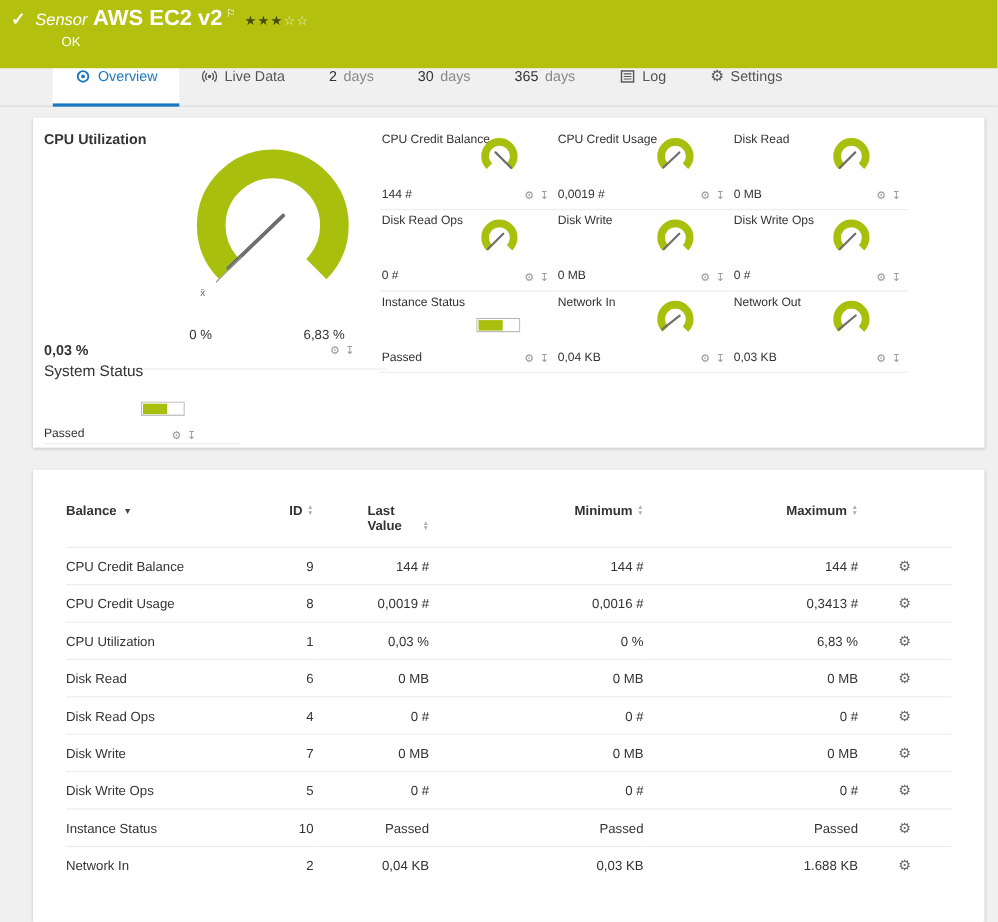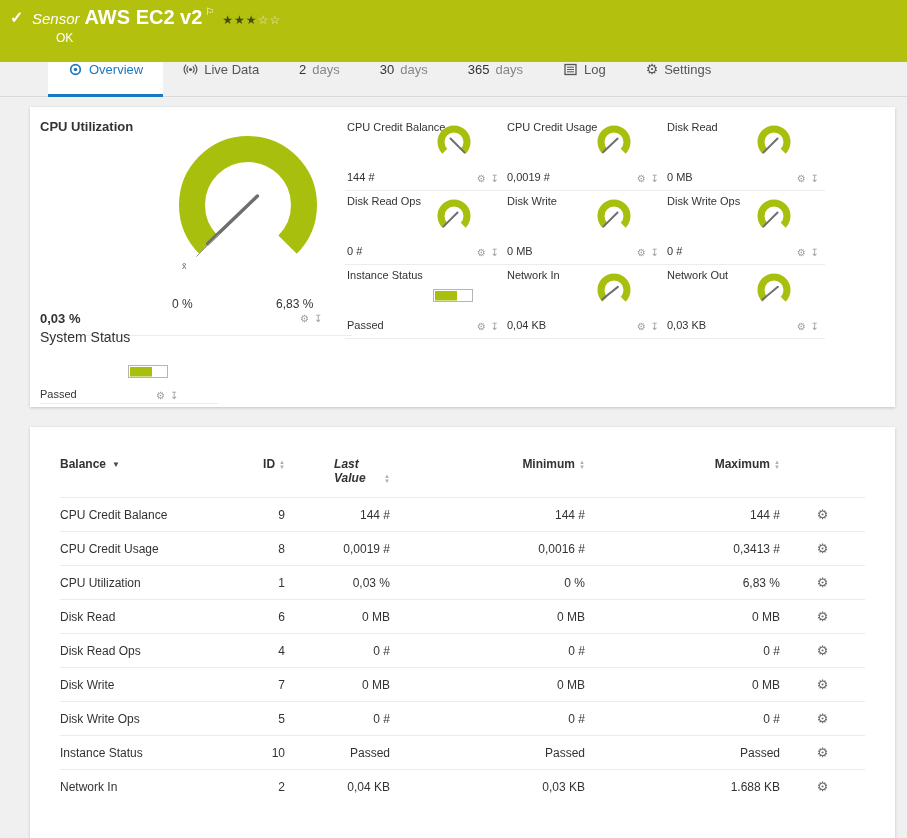--- a/index.html
+++ b/index.html
@@ -54,21 +54,21 @@
   #ss-bar{position:absolute;left:98px;top:258px;}
   #ss-value{position:absolute;left:10px;top:281px;font-size:11px;}
   #ss-icons{position:absolute;left:126px;top:283px;}
   #ss-hr{left:10px;top:296px;width:178px;}
   
   #table-card{margin-top:20px;padding:12px 30px 0 30px;height:413px;overflow:hidden;box-sizing:border-box;}
   table{width:100%;border-collapse:collapse;table-layout:fixed;font-size:12px;color:#333;}
   thead th{font-weight:bold;text-align:right;vertical-align:top;padding:18px 0 12px;}
   thead th.col-0{text-align:left;}
   thead th .th-label{display:inline-block;}
-  thead th.col-2 .th-label{max-width:46px;text-align:left;font-style:italic;}
+  thead th.col-2 .th-label{max-width:46px;text-align:left;}
   .sorts{display:inline-block;vertical-align:middle;margin-left:4px;color:#b0b0b0;font-size:6px;line-height:5px;}
   .sorts span{display:block;}
   .chan-sort{font-size:8px;color:#444;margin-left:6px;vertical-align:middle;cursor:pointer;}
   tbody td{border-top:1px solid #ebebeb;padding:9px 0;text-align:right;overflow:hidden;white-space:nowrap;}
   tbody td.col-0{text-align:left;}
   tbody td.col-5{text-align:center;}
   .row-gear{font-size:13px;color:#6a6a6a;cursor:pointer;}
 </style>
 </head>
 <body>

